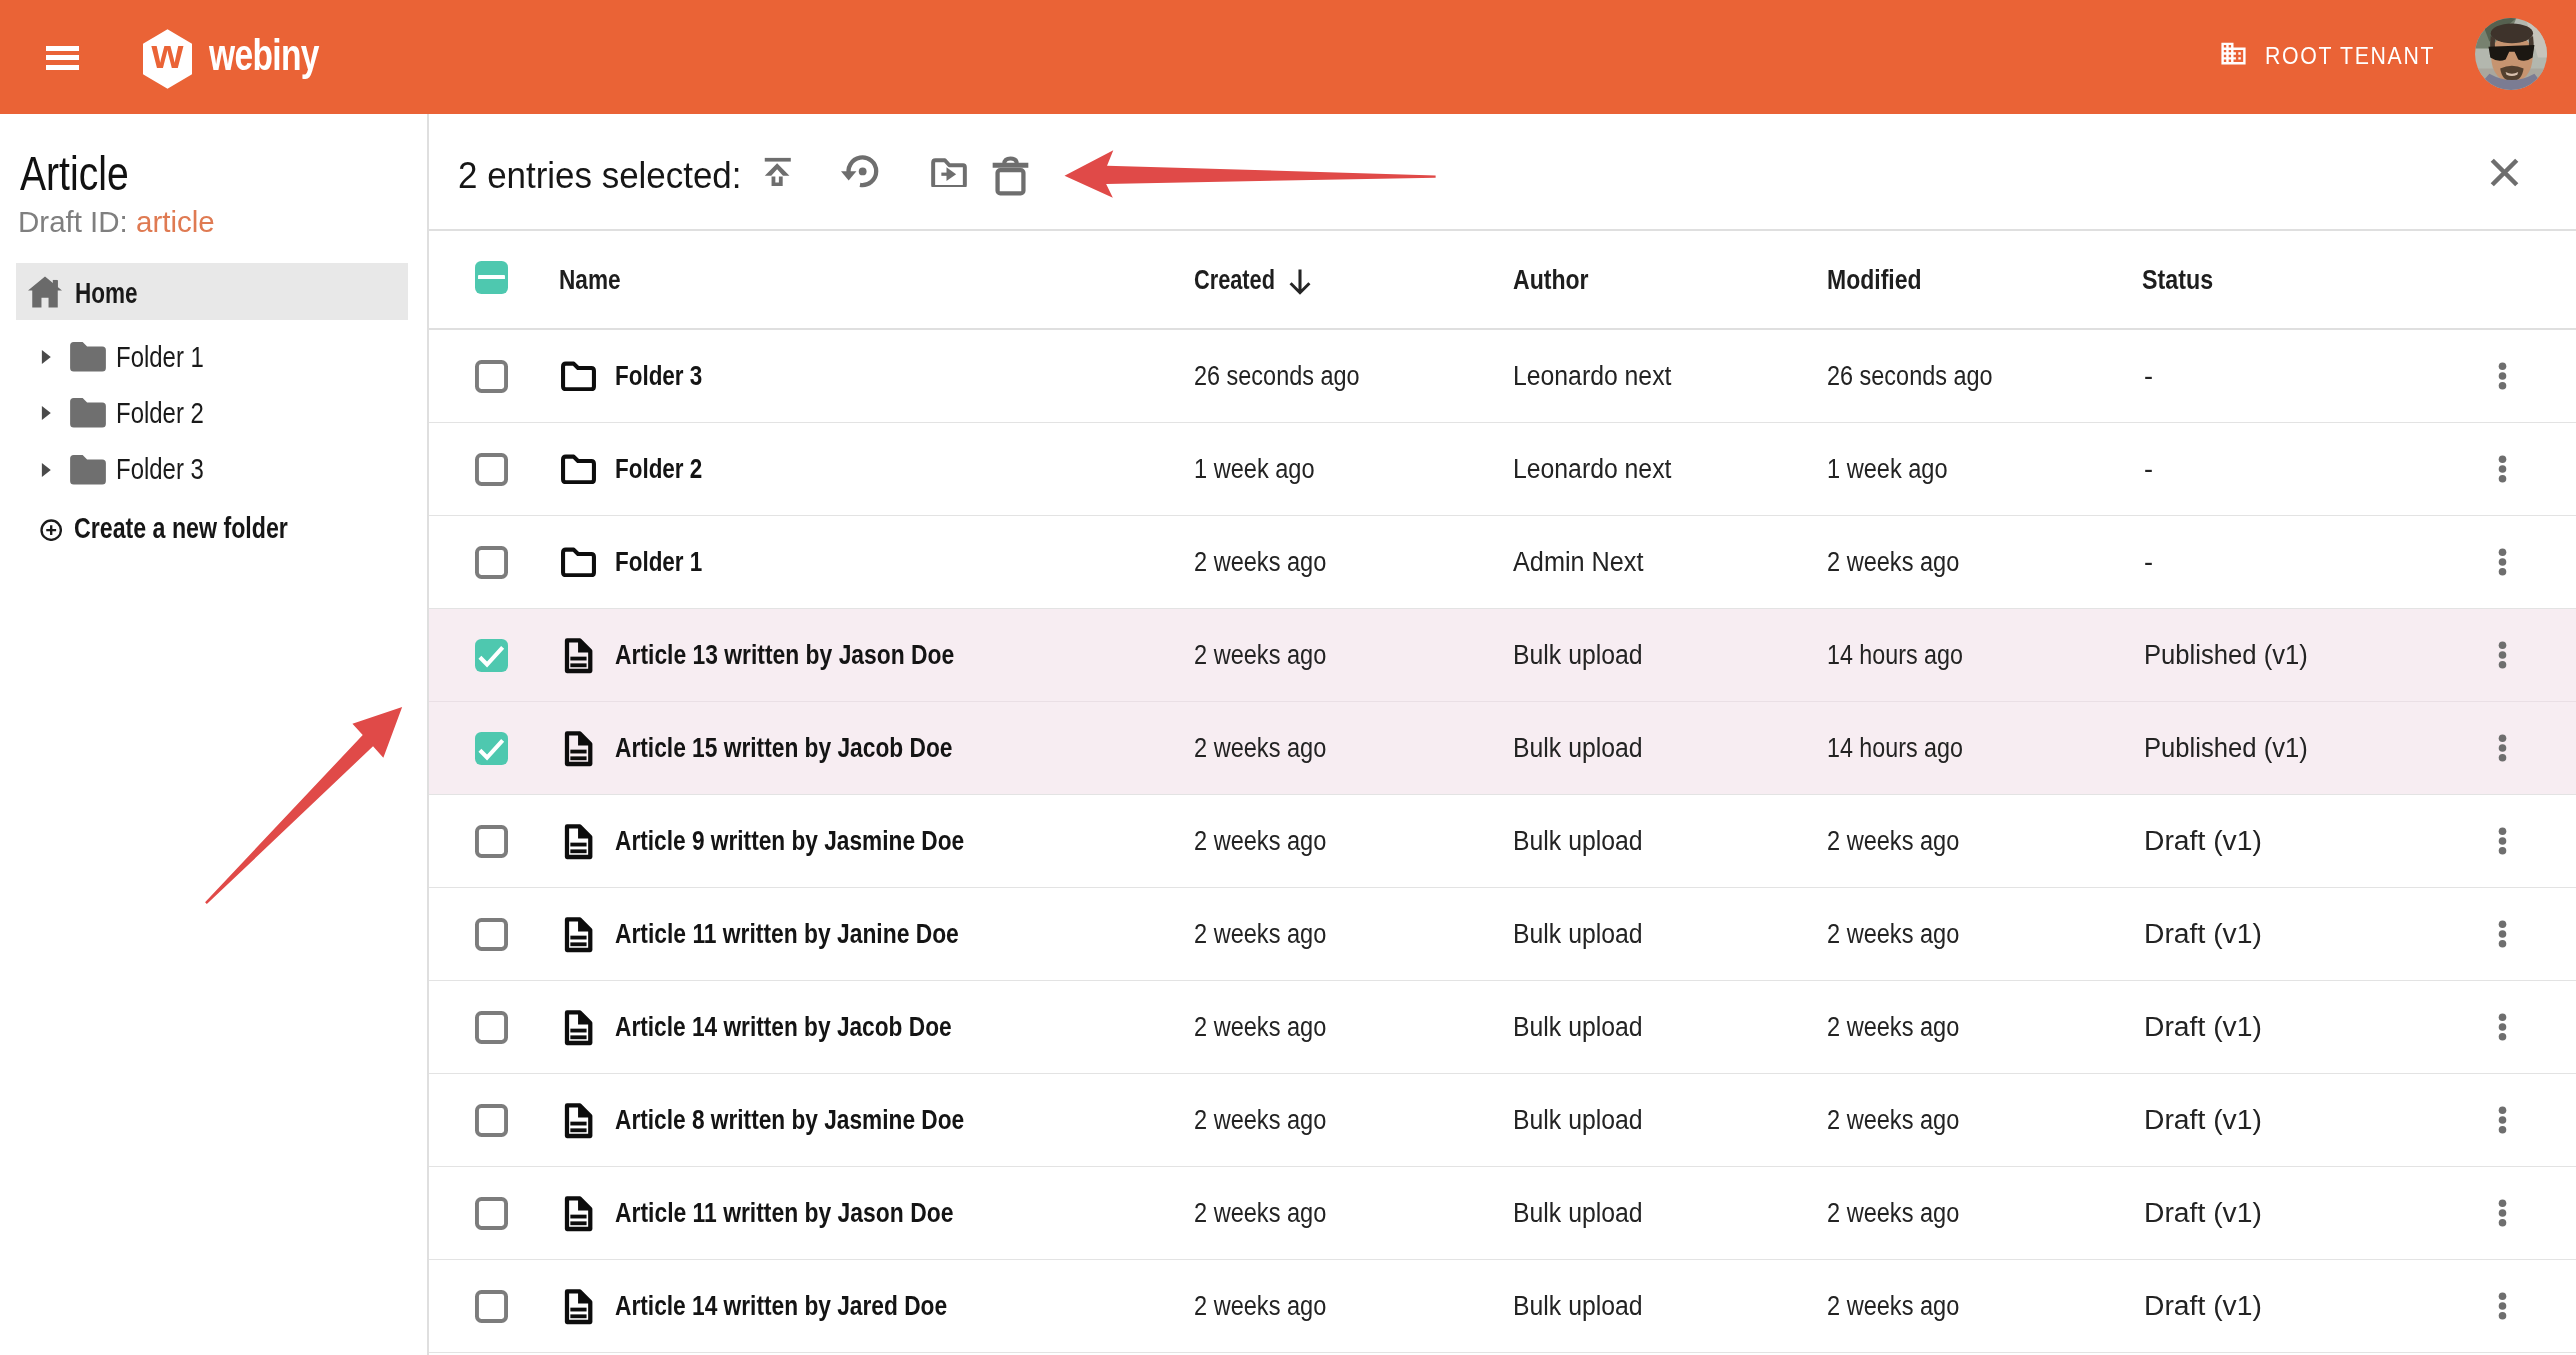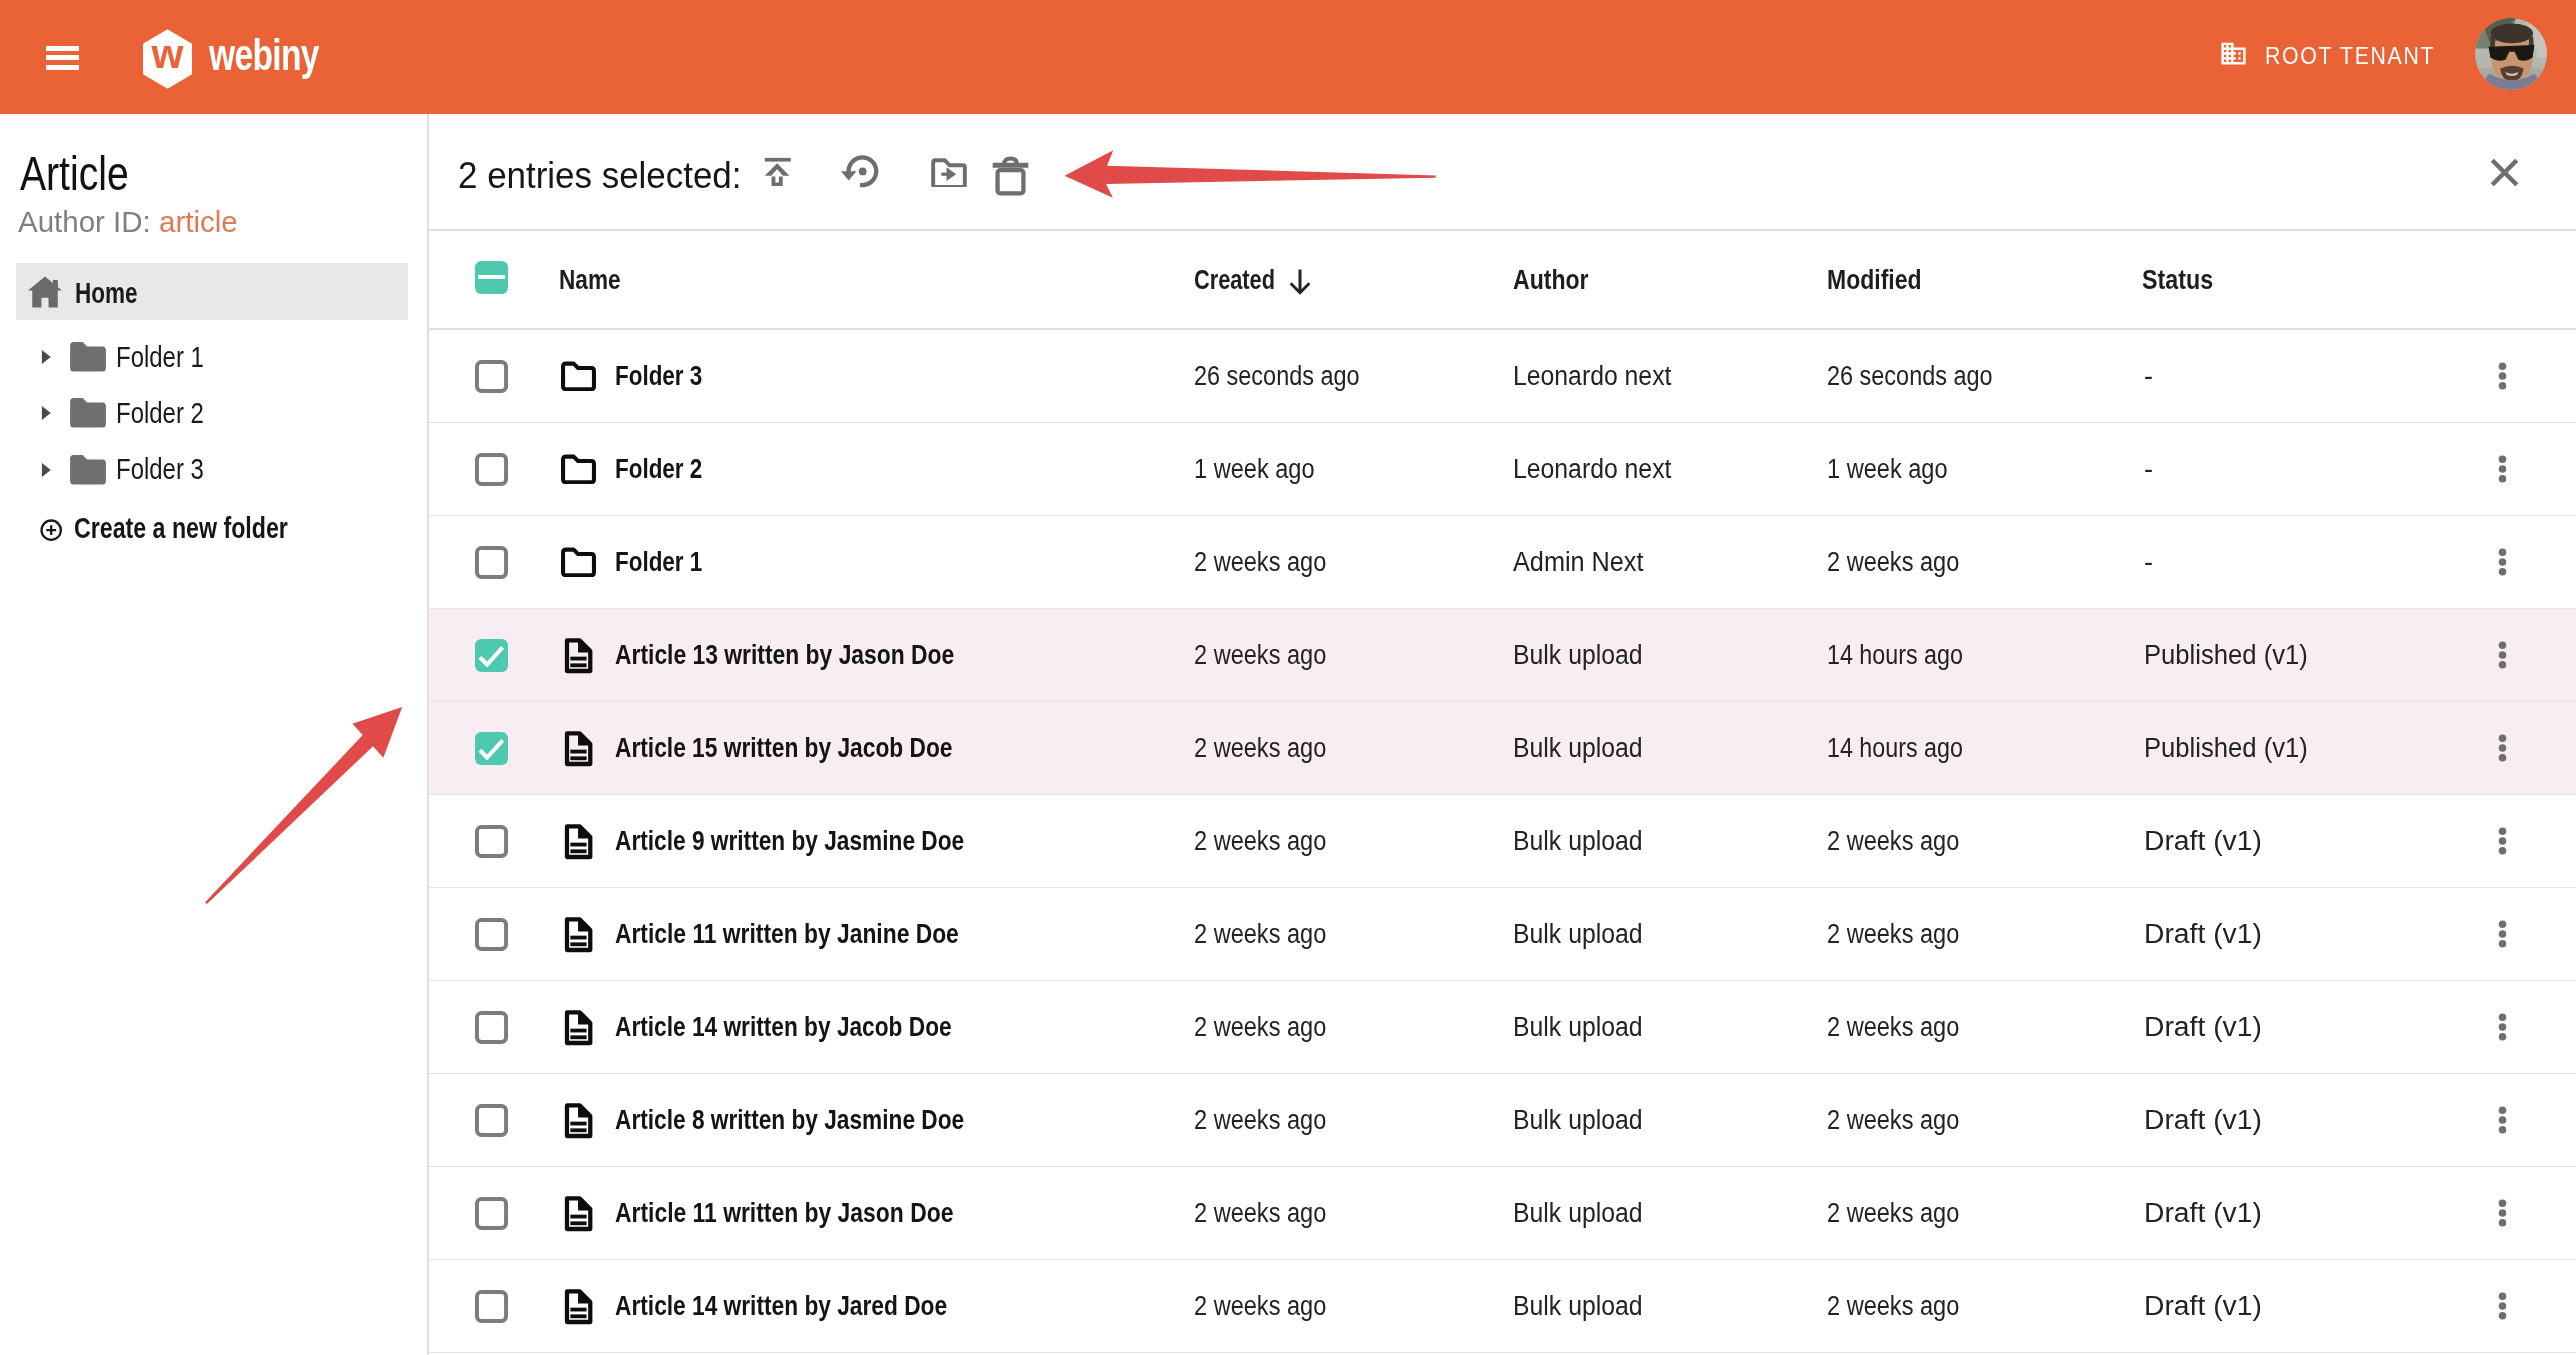--- a/index.html
+++ b/index.html
@@ -29,21 +29,21 @@
       <ellipse cx="41" cy="17" rx="23.5" ry="11" fill="#3e332b"></ellipse>
       <path d="M17.5 20 q-2 16 2 24 l4.5 -3 q-3 -10 -1.5 -18 z M64.5 20 q2 16 -2 24 l-4.5 -3 q3 -10 1.5 -18 z" fill="#46392f"></path>
       <path d="M15 32 L66 30 L64 44 Q56 50 48 46 L44 37.5 L38 37.5 L34 46 Q26 50 17 44 Z" fill="#1b1712"></path>
       <path d="M28 56 Q41 50 54 56 Q52 70 41 70 Q30 70 28 56 Z" fill="#53402f"></path>
       <path d="M34 60 Q41 64 48 60 L47 63 Q41 66 35 63 Z" fill="#d8c0ae"></path>
       <path d="M16 62 Q41 76 66 62 L80 80 L0 80 Z" fill="#7b7c93"></path>
     </g>
   </svg>
 <div style="position:absolute;left:427px;top:114px;width:1.8px;height:1241px;background:#dfdfdf"></div>
 <span style="position:absolute;left:19.7px;top:149px;font-size:49px;font-weight:400;color:#111;line-height:1;white-space:pre;transform:scaleX(0.7984);transform-origin:0 0;">Article</span>
-<span style="position:absolute;left:18px;top:207px;font-size:29.5px;line-height:1;white-space:pre"><span style="color:#7f7f7f">Author ID: </span><span style="color:#df7a52">article</span></span>
+<span style="position:absolute;left:18px;top:207px;font-size:29.5px;line-height:1;white-space:pre"><span style="color:#7f7f7f">Draft ID: </span><span style="color:#df7a52">article</span></span>
 <div style="position:absolute;left:16px;top:263px;width:392px;height:57px;background:#e8e8e8"></div>
 <svg style="position:absolute;left:28px;top:276px" width="34" height="32" viewBox="0 0 24 22">
     <path fill="#6a6a6a" d="M12 0 L0 10 h3 v12 h6.5 v-7 h5 v7 H21 V10 h3 z M21 10 v-7 h-3.2 v1.4 z"></path>
     <path fill="#6a6a6a" d="M17.5 2.5 h3.5 v6 h-3.5 z"></path>
   </svg>
 <span style="position:absolute;left:75px;top:278px;font-size:29.5px;font-weight:700;color:#1a1a1a;line-height:1;white-space:pre;transform:scaleX(0.7635);transform-origin:0 0;">Home</span>
 <svg style="position:absolute;left:41px;top:349px" width="10.7" height="16" viewBox="0 0 12 18">
     <path d="M1 1 L11 9 L1 17 Z" fill="#4a4a4a"></path>
   </svg>
 <svg style="position:absolute;left:70px;top:342px" width="36" height="29.5" viewBox="0 0 40 33">

